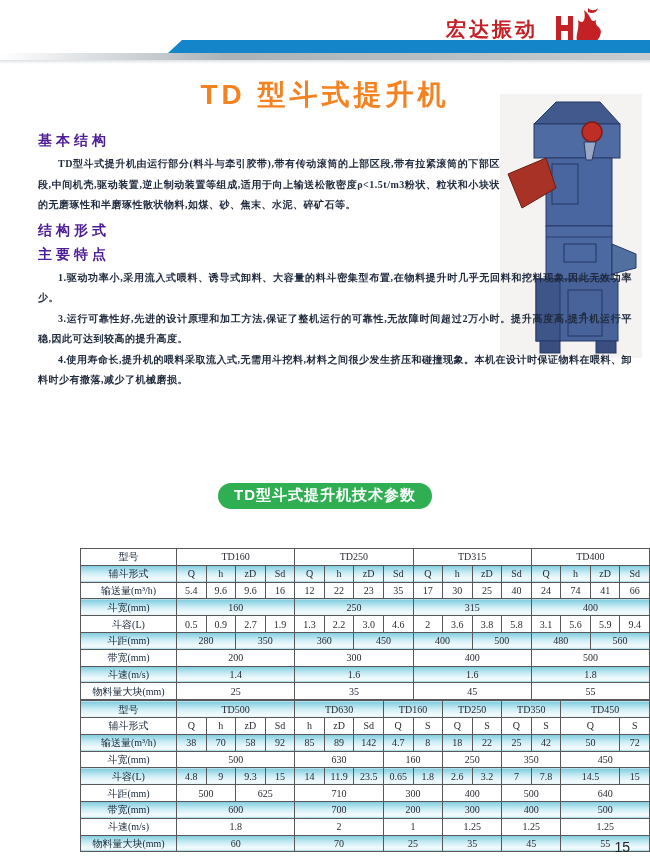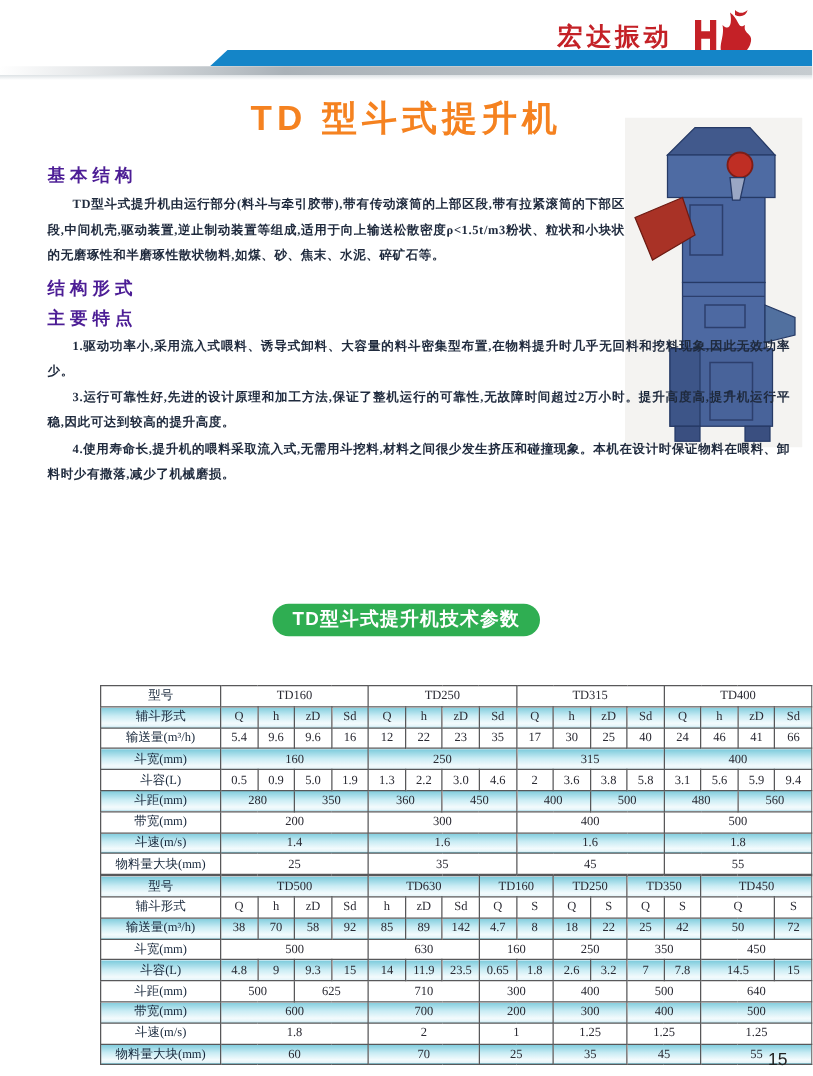--- a/index.html
+++ b/index.html
@@ -187,36 +187,36 @@
           <td>16</td>
           <td>12</td>
           <td>22</td>
           <td>23</td>
           <td>35</td>
           <td>17</td>
           <td>30</td>
           <td>25</td>
           <td>40</td>
           <td>24</td>
-          <td>46</td>
+          <td>74</td>
           <td>41</td>
           <td>66</td>
         </tr>
         <tr class="shaded">
           <td class="lbl">斗宽(mm)</td>
           <td colspan="4">160</td>
           <td colspan="4">250</td>
           <td colspan="4">315</td>
           <td colspan="4">400</td>
         </tr>
         <tr>
           <td class="lbl">斗容(L)</td>
           <td>0.5</td>
           <td>0.9</td>
-          <td>5.0</td>
+          <td>2.7</td>
           <td>1.9</td>
           <td>1.3</td>
           <td>2.2</td>
           <td>3.0</td>
           <td>4.6</td>
           <td>2</td>
           <td>3.6</td>
           <td>3.8</td>
           <td>5.8</td>
           <td>3.1</td>

